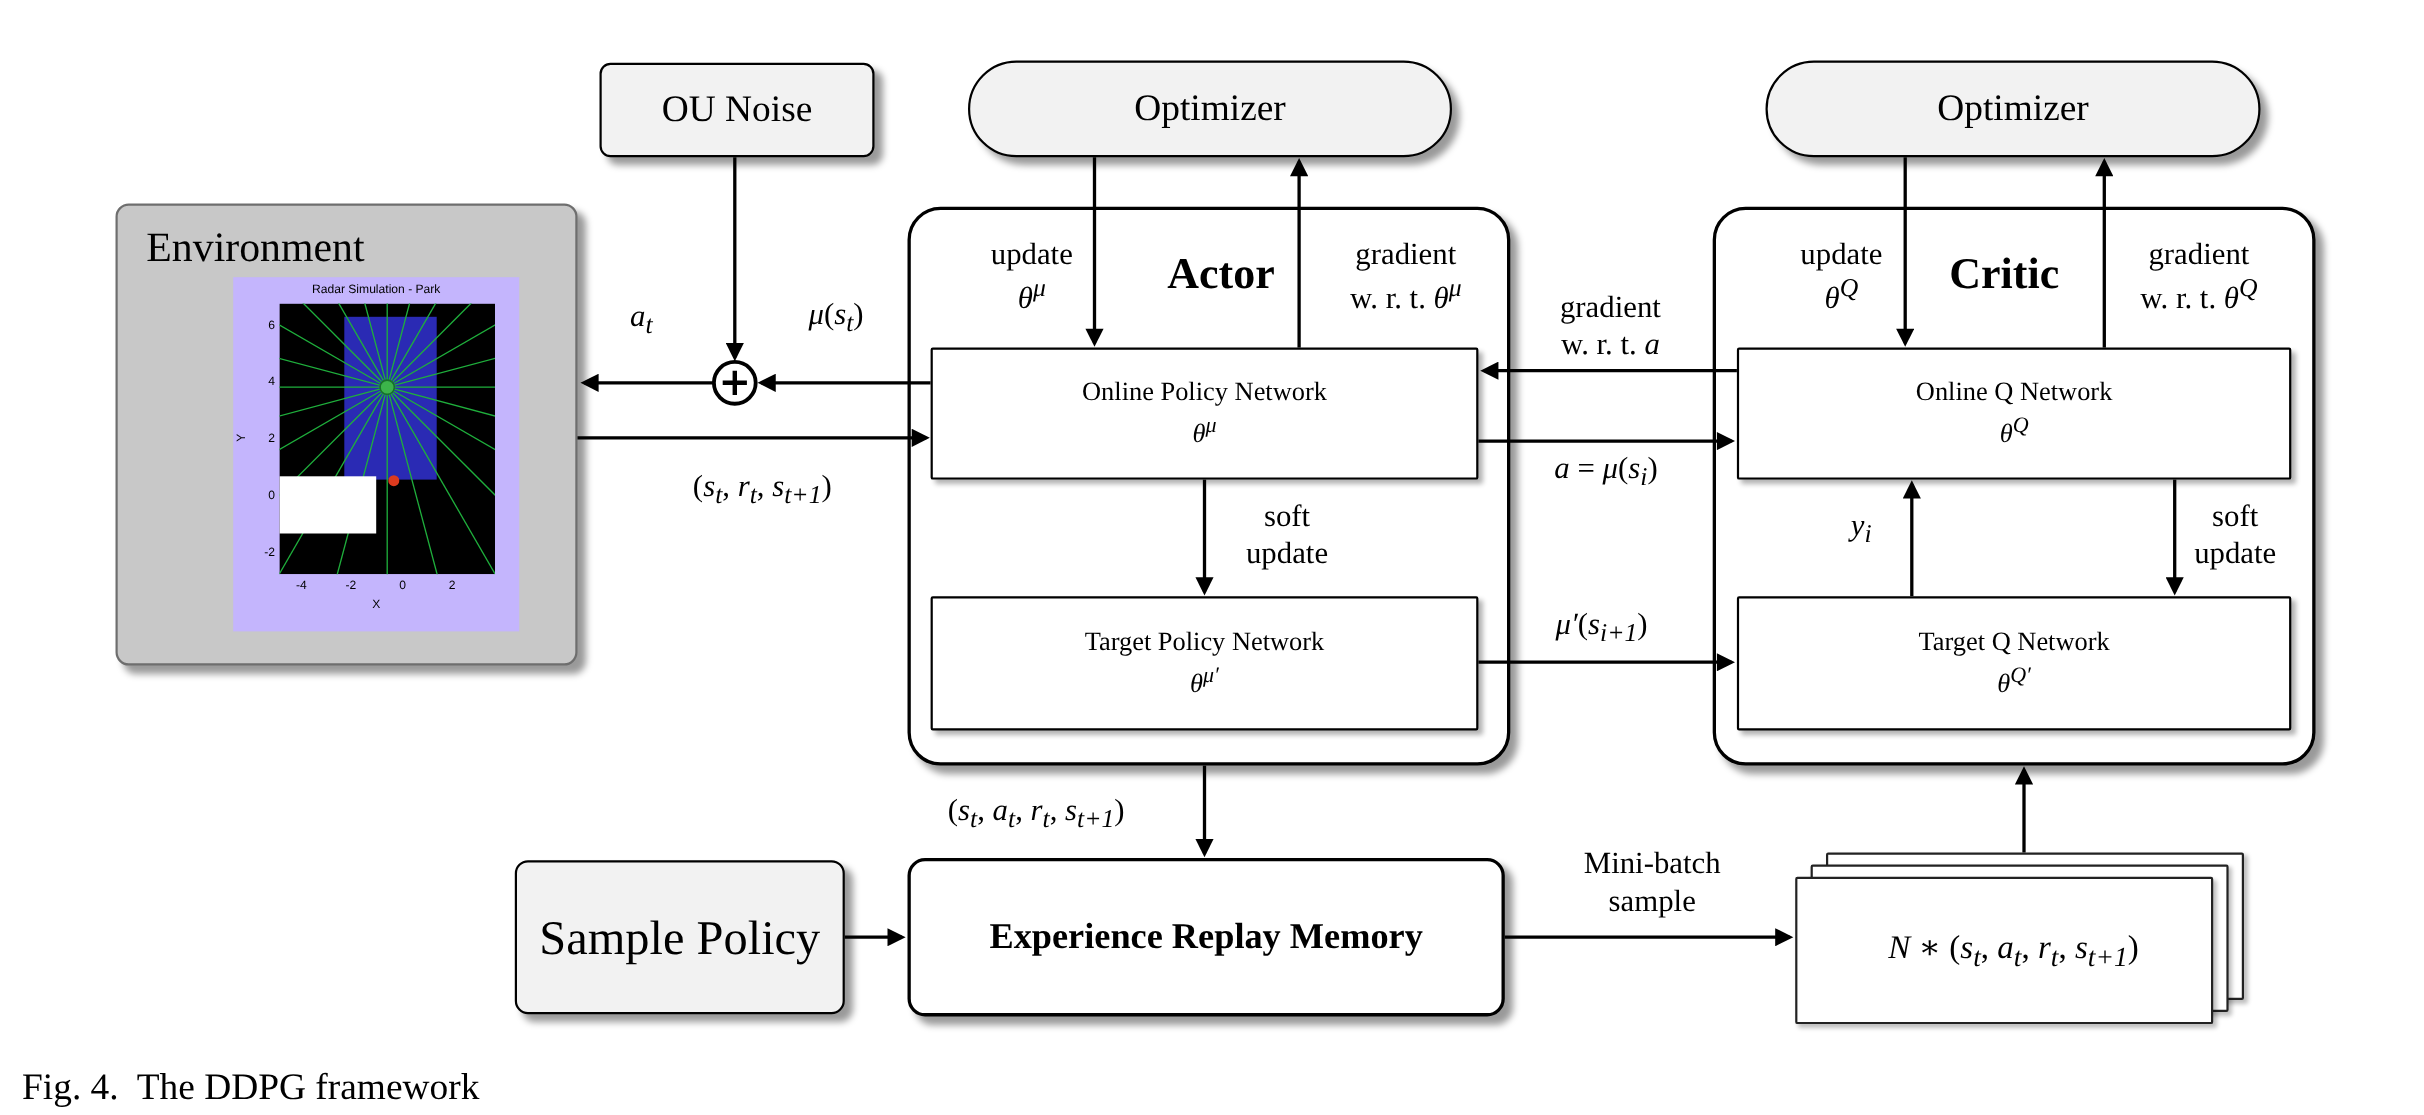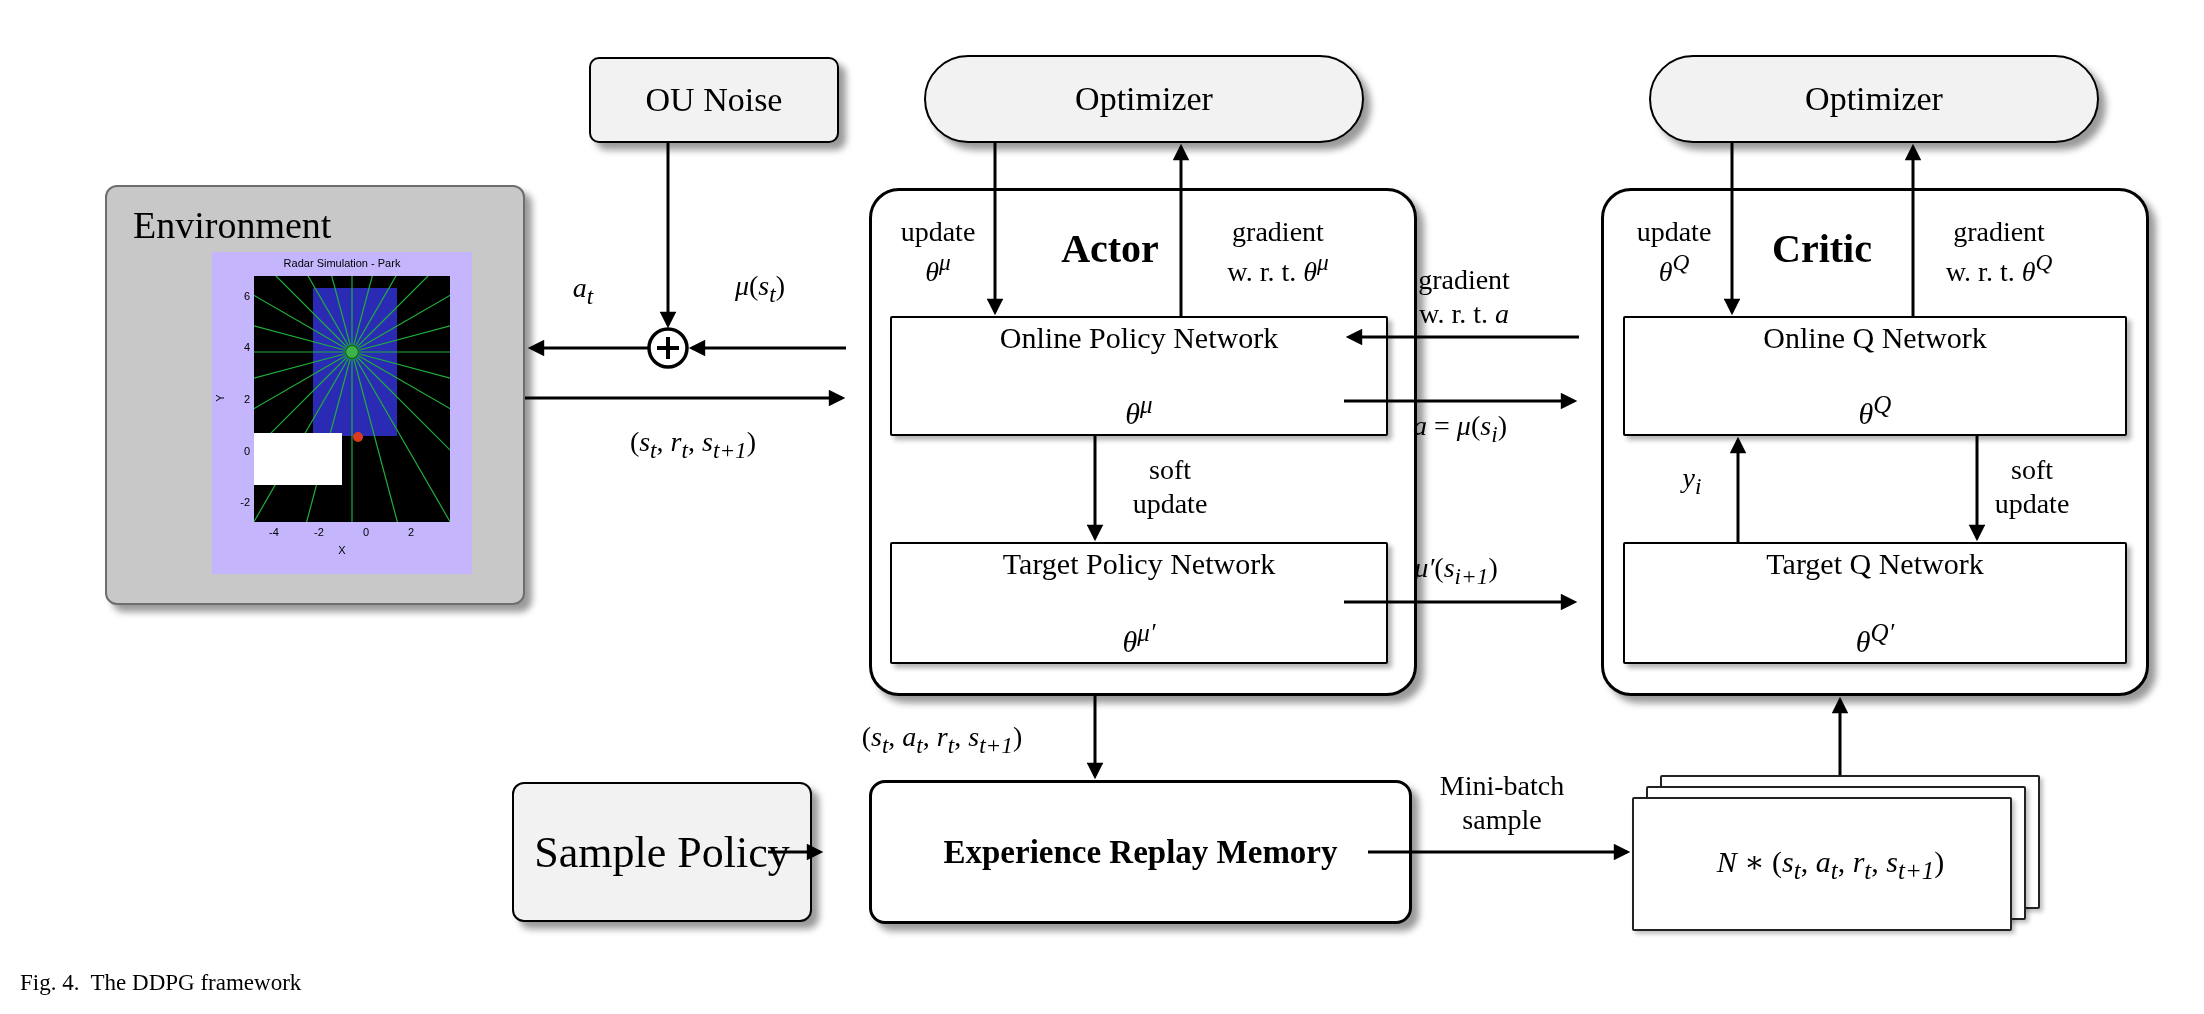--- a/index.html
+++ b/index.html
@@ -2,28 +2,28 @@
 <html><head>
 <meta charset="utf-8">
 <style>
   * { margin:0; padding:0; box-sizing:border-box; }
   html,body { background:#fff; }
   body { font-family:"Liberation Serif","DejaVu Serif",serif; color:#000; }
   .canvas { position:relative; width:2204px; height:1014px; background:#fff; overflow:hidden; }
 
   .node { position:absolute; background:#fff; border:3px solid #000;
           display:flex; flex-direction:column; align-items:center; justify-content:center;
-          text-align:center;margin-left:44px; }
+          text-align:center; }
   .shadow   { box-shadow:7px 7px 7px rgba(0,0,0,0.40); }
   .shadow-sm{ box-shadow:4px 4px 5px rgba(0,0,0,0.30); }
 
   .pill      { border-radius:46px; background:#f2f2f2; border-width:2.5px; font-size:34px; }
   .gray-box  { border-radius:10px;  background:#f2f2f2; border-width:2.5px; font-size:34px; }
   .container-box { border-radius:30px; border-width:3.5px; background:#fff; }
-  .net-box   { border-width:2.5px; border-radius:2px; font-size:30px; line-height:1.35;justify-content:space-between; }
+  .net-box   { border-width:2.5px; border-radius:2px; font-size:24px; line-height:1.35; }
   .replay-box{ border-width:3.5px; border-radius:16px; font-size:33px; font-weight:bold; }
   .sample-box{ border-width:2.5px; border-radius:12px; background:#f2f2f2; font-size:44px; }
   .card      { position:absolute; width:380px; height:134px; background:#fff;
                border:2.5px solid #222; border-radius:2px; box-shadow:3px 3px 4px rgba(0,0,0,0.25);
                display:flex; align-items:center; justify-content:center; font-size:30px; }
 
   .lbl { position:absolute; transform:translate(-50%,-50%); text-align:center;
          font-size:28px; line-height:1.22; white-space:nowrap; }
   .title-lbl { font-size:40px; font-weight:bold; }
 
@@ -35,21 +35,21 @@
   .fig { position:absolute; left:105px; top:65px; width:260px; height:322px; background:#c4b5fd;
          font-family:"Liberation Sans","DejaVu Sans",sans-serif; font-size:11px; }
   .fig-title { position:absolute; top:5px; width:100%; text-align:center; }
   .plot-svg  { position:absolute; left:42px; top:24px; }
   .ytick { position:absolute; left:4px; width:34px; text-align:right; }
   .xtick { position:absolute; top:274px; width:30px; margin-left:-15px; text-align:center; }
   .fig-ylabel { position:absolute; left:4px; top:140px; transform:rotate(-90deg); }
   .fig-xlabel { position:absolute; top:292px; width:100%; text-align:center; }
 
   .arrows { position:absolute; left:0; top:0; pointer-events:none; }
-  .caption { position:absolute; left:20px; top:970px; font-size:23px; white-space:pre; }
+  .caption { position:absolute; left:20px; top:970px; font-size:34px; white-space:pre; }
 </style>
 </head>
 <body>
 
 <div class="canvas">
 
   <div class="env">
     <div class="env-title">Environment</div>
     <div class="fig">
       <div class="fig-title">Radar Simulation - Park</div>

